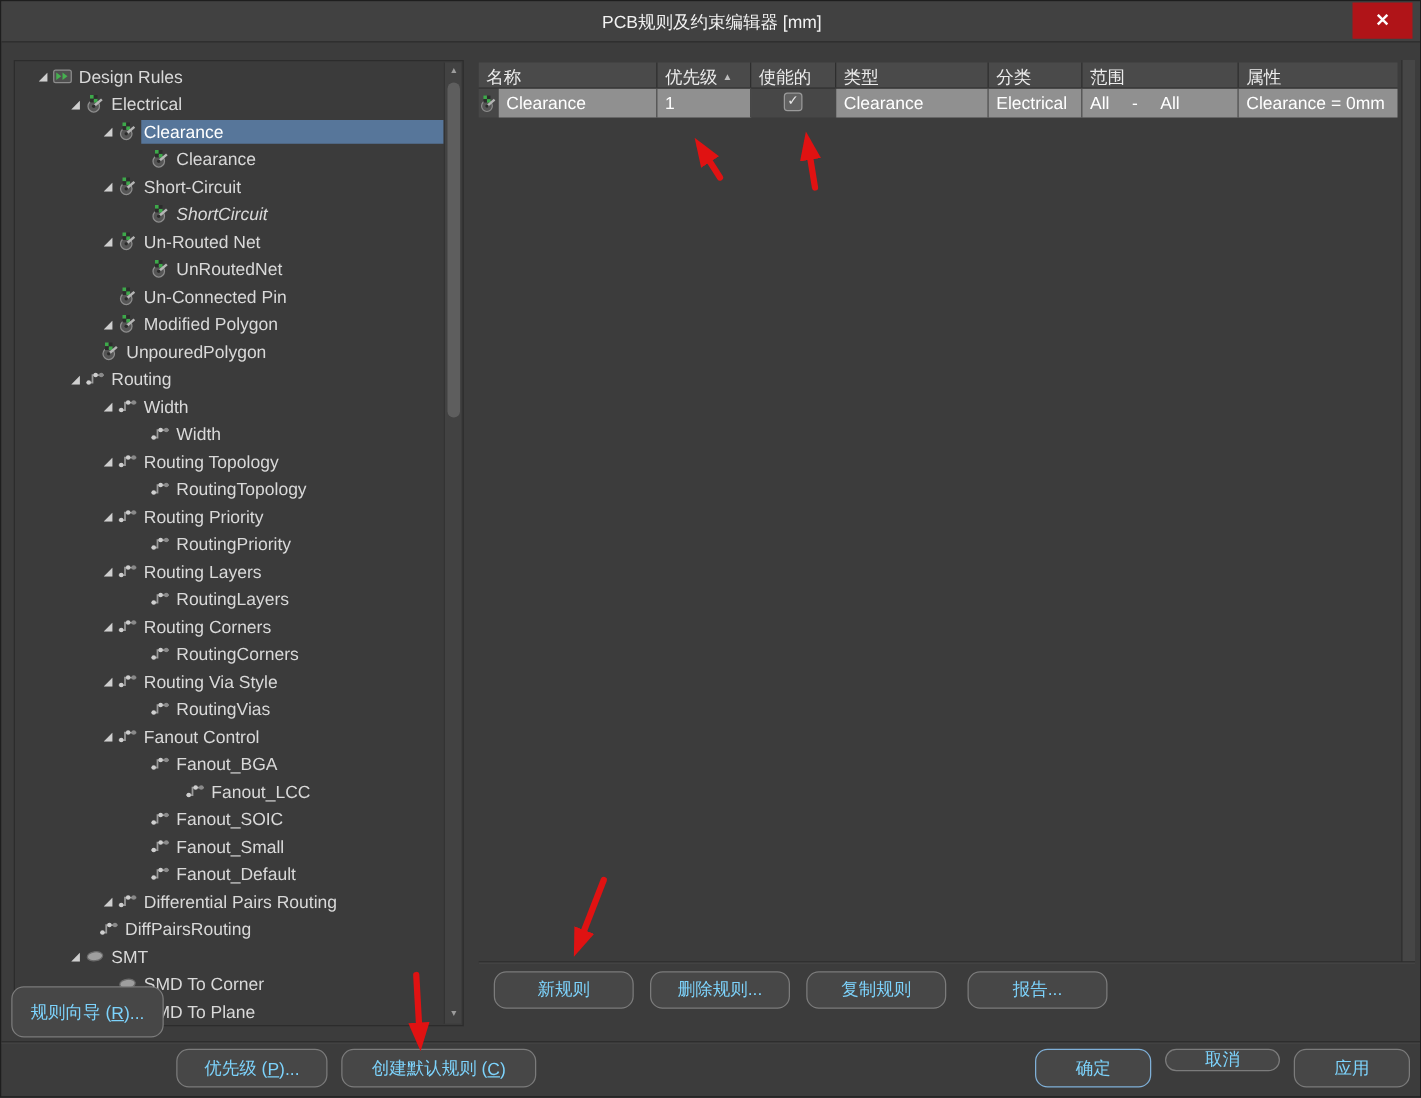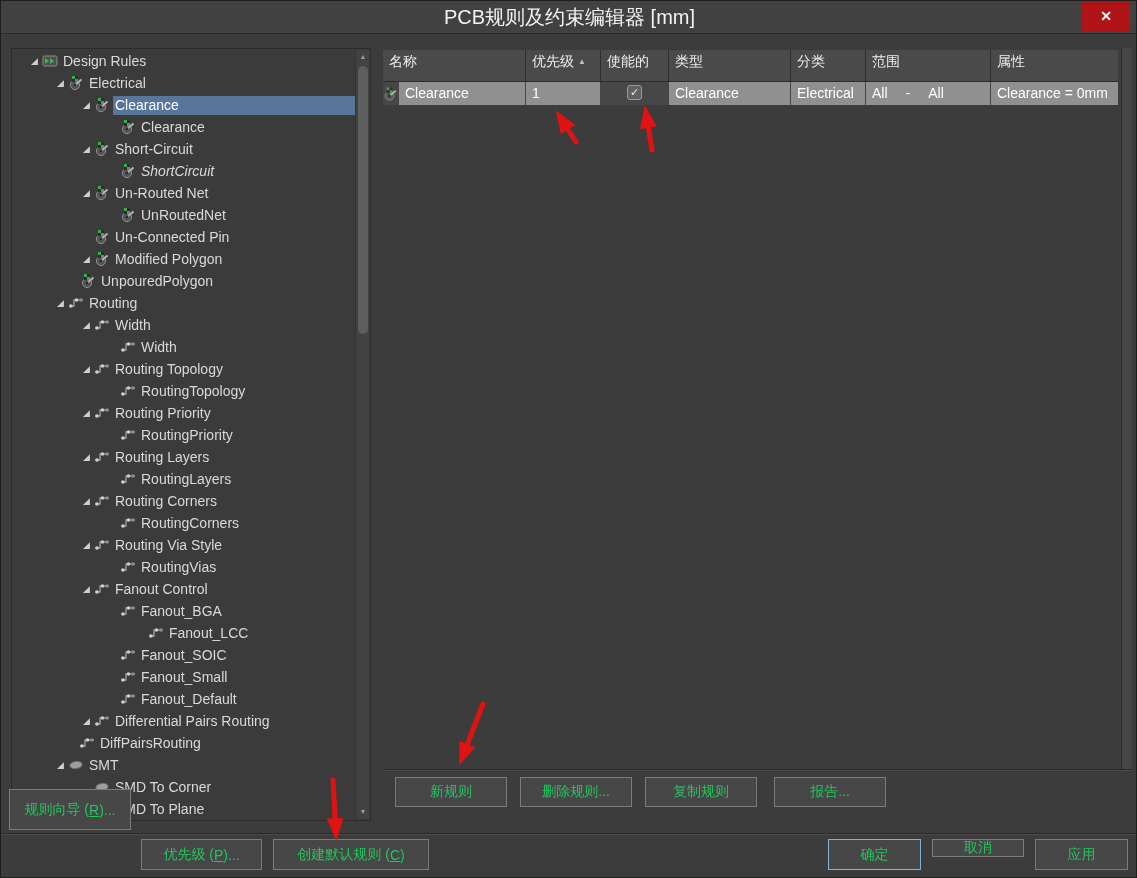--- a/index.html
+++ b/index.html
@@ -10,21 +10,21 @@
     border:1px solid #1e1e1e;
   }
 
   
   .titlebar {
     position:absolute; left:0; top:0; width:1137px; height:33px;
     background:#414141; border-bottom:1px solid #2a2a2a;
   }
   .titlebar .title {
     position:absolute; left:0; right:0; top:0; height:33px;
-    text-align:center; line-height:33px; font-size:20px; color:#f2f2f2;
+    text-align:center; line-height:33px; font-size:14px; color:#f2f2f2;
   }
   .close-btn {
     position:absolute; right:8px; top:1px; width:48px; height:29px;
     background:#b01418; color:#fff; font-size:14px; font-weight:bold;
     text-align:center; line-height:29px; cursor:pointer;
   }
 
   
   .tree-panel {
     position:absolute; left:10px; top:47px; width:360px; height:773px;
@@ -50,21 +50,21 @@
   }
   .sb-arrow { position:absolute; left:0; width:14px; height:14px;
     color:#9c9c9c; font-size:7px; text-align:center; line-height:14px; }
   .sb-arrow.up { top:0; }
   .sb-arrow.down { bottom:0; }
   .sb-thumb { position:absolute; left:2px; width:10px; top:16px; height:268px;
     background:#5e5e5e; border-radius:5px; }
 
   
   .rules-table { position:absolute; left:382px; top:49px; width:735px; }
-  .tbl-header { display:flex; height:32px; background:#4a4a4a;
+  .tbl-header { display:flex; height:21px; background:#4a4a4a;
     border-bottom:1px solid #2c2c2c; }
   .th {
     font-size:14px; color:#ececec; line-height:22px; padding-left:6px;
     border-right:1px solid #2e2e2e; position:relative; overflow:hidden;
   }
   .sort-asc { font-size:8px; color:#bdbdbd; position:absolute; right:14px; top:1px; }
   .tbl-row { display:flex; height:23px; }
   .td {
     font-size:14px; color:#ffffff; line-height:22px; padding-left:6px;
     background:#909090; border-right:1px solid #474747; overflow:hidden;
@@ -82,21 +82,21 @@
 
   
   .right-scroll { position:absolute; left:1120px; top:47px; width:11px; height:722px;
     background:#464646; border-left:1px solid #2d2d2d; }
 
   
   .rules-divider { position:absolute; left:382px; top:768px; width:749px; height:2px;
     background:#2c2c2c; border-bottom:1px solid #4a4a4a; }
   .btn {
     position:absolute; height:30px; background:#474747;
-    border:1px solid #7b7b7b; border-radius:0; color:#22c55e;
+    border:1px solid #7b7b7b; border-radius:10px; color:#7dd3fc;
     font-size:14px; text-align:center; cursor:pointer;
     display:flex; align-items:center; justify-content:center;
     font-family:"Liberation Sans", sans-serif;
   }
   .btn.new-rule    { left:394px; top:776px; width:112px; }
   .btn.del-rule    { left:519px; top:776px; width:112px; }
   .btn.dup-rule    { left:644px; top:776px; width:112px; }
   .btn.report      { left:773px; top:776px; width:112px; }
 
   

